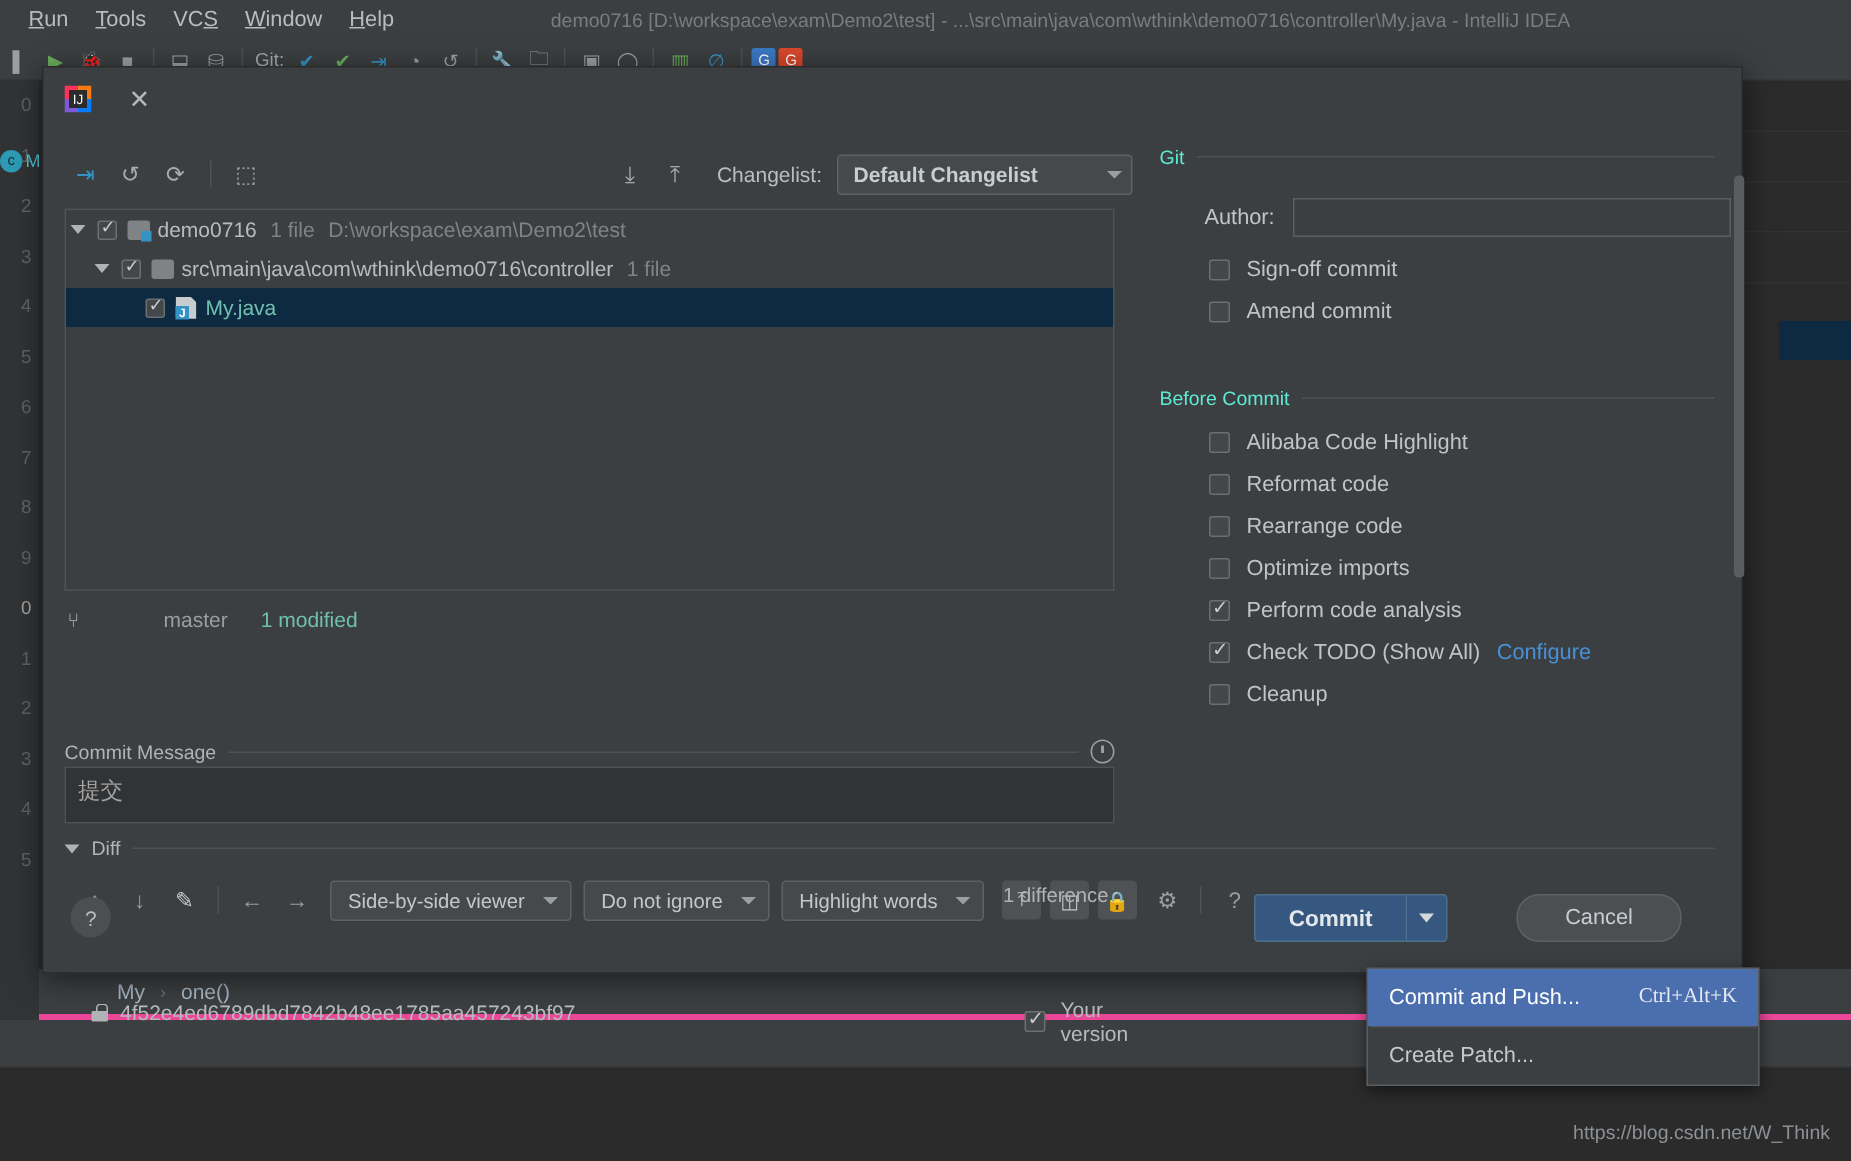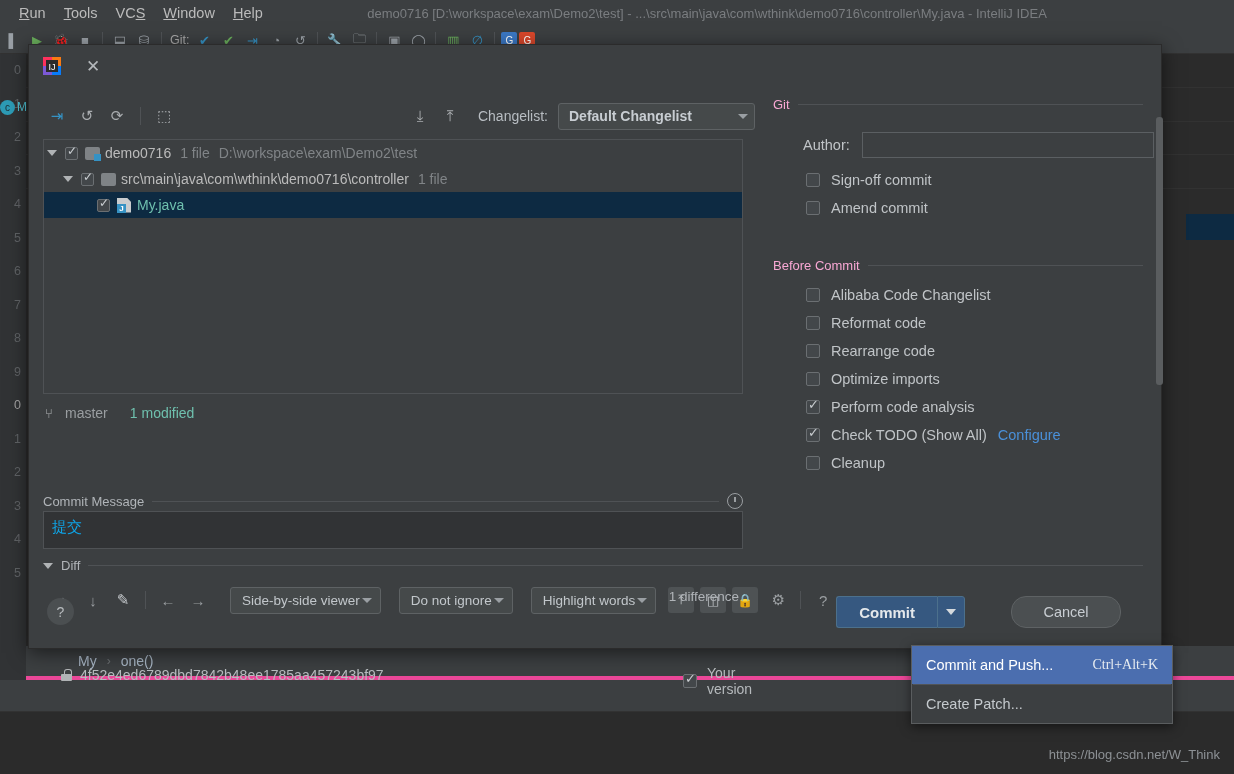--- a/index.html
+++ b/index.html
@@ -211,42 +211,42 @@
   .t-meta { color: #808487; margin-left: 9px; }
   .t-path { color: #808487; margin-left: 9px; }
   .indent1 { width: 16px; flex: none; }
   .indent2 { width: 32px; flex: none; }
 
   .branch-row {
     position: absolute; left: 2px; top: 305px; height: 22px;
     display: flex; align-items: center; gap: 0; font-size: 14px;
   }
   .branch-ico { width: 20px; color: #b0b3b5; font-size: 13px; }
-  .branch-name { color: #9a9ea1; margin-right: 22px; }
+  .branch-name { color: #9a9ea1; margin-right: 22px; margin-left: 44px; }
   .branch-mod { color: #6fc0ae; }
 
   .sect-head {
     position: absolute; display: flex; align-items: center; gap: 8px;
     font-size: 13px; color: #b0b4b8;
   }
   .sect-line { height: 1px; background: #4f5255; flex: 1; }
 
   .cm-head { left: 0; top: 396px; width: 700px; }
   .cm-clock {
     width: 16px; height: 16px; border: 1.5px solid #9a9ea1; border-radius: 50%;
     position: relative; flex: none;
   }
   .cm-clock::after {
     content: ""; position: absolute; left: 6px; top: 2.5px;
     width: 1.5px; height: 5px; background: #9a9ea1;
   }
   .cm-box {
     position: absolute; left: 0; top: 414px; width: 700px; height: 38px;
     background: #313335; border: 1px solid #4f5255;
-    color: #0ea5e9; font-size: 15px;
+    color: #a3a3a3; font-size: 15px;
     padding: 6px 8px;
   }
 
   .diff-head { left: 0; top: 461px; width: 1100px; }
   .diff-arrow {
     width: 0; height: 0; border-left: 5px solid transparent;
     border-right: 5px solid transparent; border-top: 6px solid #b0b3b5;
     flex: none;
   }
   .diff-toolbar {
@@ -254,21 +254,21 @@
     display: flex; align-items: center; gap: 2px;
   }
   .d-ico {
     width: 28px; height: 26px; display: flex; align-items: center;
     justify-content: center; color: #9a9ea1; font-size: 15px; cursor: pointer;
   }
   .d-sep { width: 1px; height: 18px; background: #4f5255; margin: 0 6px; }
   .d-btn {
     height: 27px; background: #45494a; border: 1px solid #5e6264;
     border-radius: 3px; display: inline-flex; align-items: center;
-    padding: 0 8px 0 11px; gap: 2px; margin-left: 16px; cursor: pointer;
+    padding: 0 8px 0 11px; gap: 12px; margin-left: 6px; cursor: pointer;
   }
   .d-btn .txt { font-size: 13.5px; color: #c2c7cb; }
   .d-sq {
     width: 26px; height: 26px; background: #4e5254; border-radius: 3px;
     display: flex; align-items: center; justify-content: center;
     color: #c0c4c7; font-size: 13px; margin-left: 4px; cursor: pointer;
   }
   .d-diffcount {
     position: absolute; right: 16px; top: 492px;
     font-size: 13.5px; color: #b0b4b8;
@@ -296,21 +296,21 @@
     font-size: 14px; color: #b6babd;
   }
 
   
   .right-col {
     position: absolute; left: 744px; top: 10px; width: 390px; height: 470px;
     overflow: hidden;
   }
   .r-sect {
     display: flex; align-items: center; gap: 8px;
-    font-size: 13px; color: #f9a8d4; margin-bottom: 6px; text-align: right;
+    font-size: 13px; color: #5eead4; margin-bottom: 6px; text-align: right;
   }
   .r-sect .ln { height: 1px; background: #4f5255; flex: 1; margin-right: 20px; }
   .author-row {
     display: flex; align-items: center; margin: 20px 0 8px 30px;
   }
   .author-label { font-size: 14.5px; color: #c0c4c7; margin-right: 12px; }
   .author-input {
     width: 292px; height: 26px; background: #3c3f41;
     border: 1px solid #5b5f62;
   }
@@ -626,21 +626,21 @@
         <span>Amend commit</span>
       </div>
 
       <div class="r-sect before">
         <span>Before Commit</span>
         <span class="ln"></span>
       </div>
 
       <div class="chk-row" style="margin-top:8px">
         <span class="chk"></span>
-        <span>Alibaba Code Changelist</span>
+        <span>Alibaba Code Highlight</span>
       </div>
       <div class="chk-row">
         <span class="chk"></span>
         <span>Reformat code</span>
       </div>
       <div class="chk-row">
         <span class="chk"></span>
         <span>Rearrange code</span>
       </div>
       <div class="chk-row">

